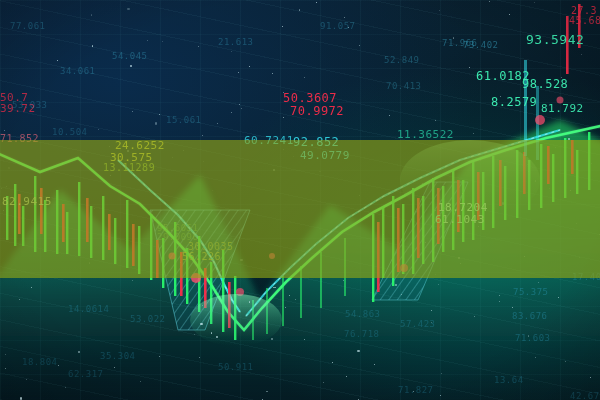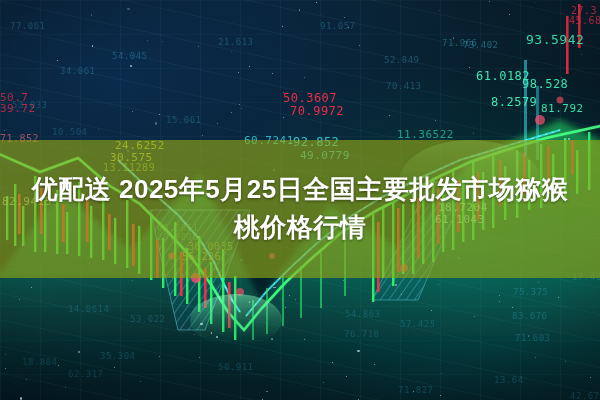--- a/index.html
+++ b/index.html
@@ -451,17 +451,14 @@
       <span class="num" style="left: 130px; top: 315px; color: rgb(47, 158, 192); font-size: 9px; opacity: 0.3;">53.022</span>
       <span class="num" style="left: 100px; top: 352px; color: rgb(47, 158, 192); font-size: 9px; opacity: 0.28;">35.304</span>
       <span class="num" style="left: 22px; top: 358px; color: rgb(47, 158, 192); font-size: 9px; opacity: 0.26;">18.804</span>
       <span class="num" style="left: 68px; top: 370px; color: rgb(47, 158, 192); font-size: 9px; opacity: 0.26;">62.317</span>
       <span class="num" style="left: 218px; top: 363px; color: rgb(47, 158, 192); font-size: 9px; opacity: 0.26;">50.911</span>
     </div>
 
   <div class="bg-vignette"></div>
 
   <div class="band"></div>
-  <div class="band-inner">
-    <div class="headline">优配送 2025年5月25日全国主要批发市场猕猴桃价格行情</div>
-  </div>
 
 </div>
 
 </body></html>

